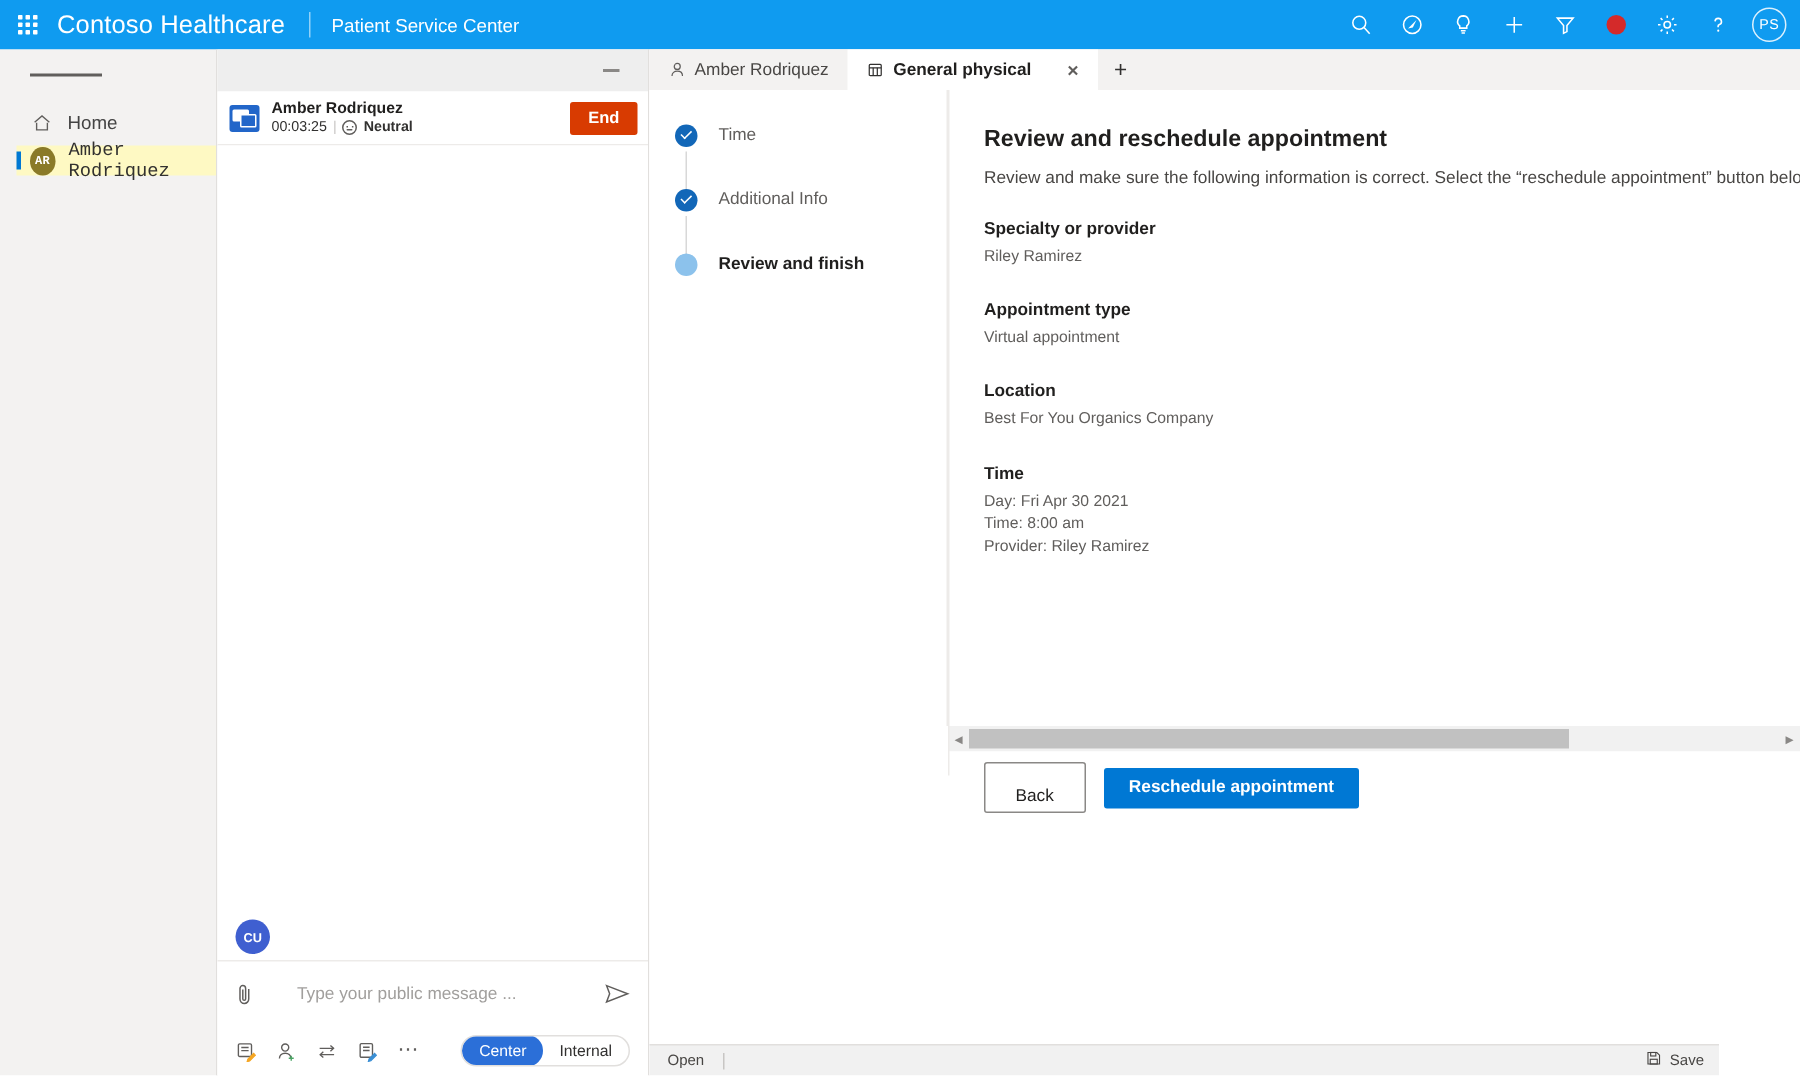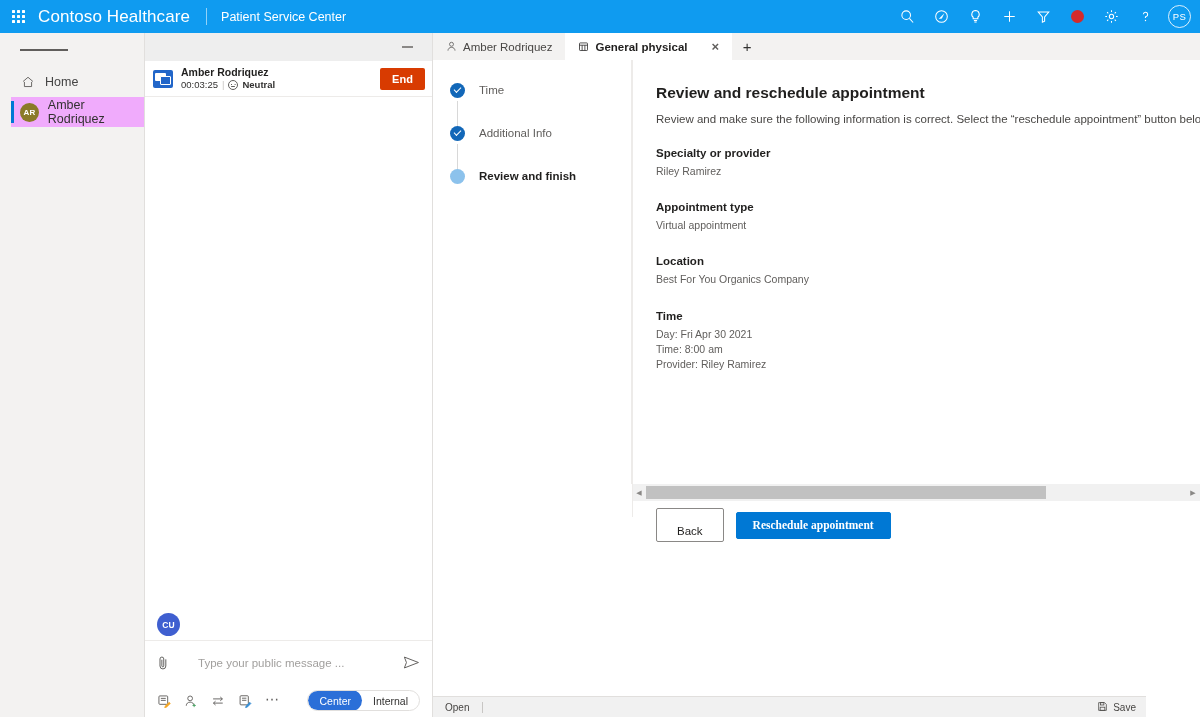--- a/index.html
+++ b/index.html
@@ -39,21 +39,21 @@
   .leftnav {
     position:absolute; left:0; top:33px; width:145px; height:684px;
     background:#f3f2f1; border-right:1px solid #e1dfdd;padding-left:11px;
   }
   .hamburger { height:34px; display:flex; align-items:center; padding-left:9px; cursor:pointer; }
   .hamburger span { display:block; width:16px; height:1.5px; background:#605e5c; margin:2.2px 0; }
   .nav-item {
     height:30px; display:flex; align-items:center; padding-left:9px;
     font-size:12.5px; color:#444; cursor:pointer; position:relative; gap:9px;
   }
-  .nav-item.selected { background:#f0abfc; color:#323130; height:30px; }
+  .nav-item.selected { background:#fef9c3; color:#323130; height:20px;font-family:Liberation Mono, monospace; }
   .nav-item.selected:before {
     content:""; position:absolute; left:0; top:4px; bottom:4px; width:2.5px; background:#0078d4;
   }
   .nav-avatar {
     width:19px; height:19px; border-radius:50%; background:#8a7a28;
     color:#fff; font-size:8px; font-weight:700; display:flex; align-items:center; justify-content:center;
     letter-spacing:.2px;
   }
   .nav-ico { width:16px; display:flex; align-items:center; justify-content:center; color:#605e5c; }
 
@@ -189,21 +189,21 @@
     background:#fff;
   }
   .btn-sec {
     background:#fff; border:1px solid #8a8886; color:#201f1e; font-size:11.5px;
     height:27px; padding:16px 20px; cursor:pointer; border-radius:2px;
     font-family:"Liberation Sans", sans-serif;
   }
   .btn-pri {
     background:#0078d4; border:1px solid #0078d4; color:#fff; font-size:11.5px; font-weight:600;
     height:27px; padding:0 16px; cursor:pointer; border-radius:2px;
-    font-family:Liberation Serif, serif;
+    font-family:Liberation Sans, sans-serif;
   }
   .vrule { position:absolute; left:632px; top:60px; width:1px; height:430px; background:#edebe9; }
 
   .statusbar {
     position:absolute; left:433px; bottom:0; width:713px; height:21px;
     background:#f1f1f1; border-top:1px solid #e1dfdd;
     display:flex; align-items:center; padding:0 10px 0 12px;
   }
   .sb-left { font-size:10px; color:#484644; }
   .sb-sep { width:1px; height:11px; background:#c8c6c4; margin-left:13px; }

